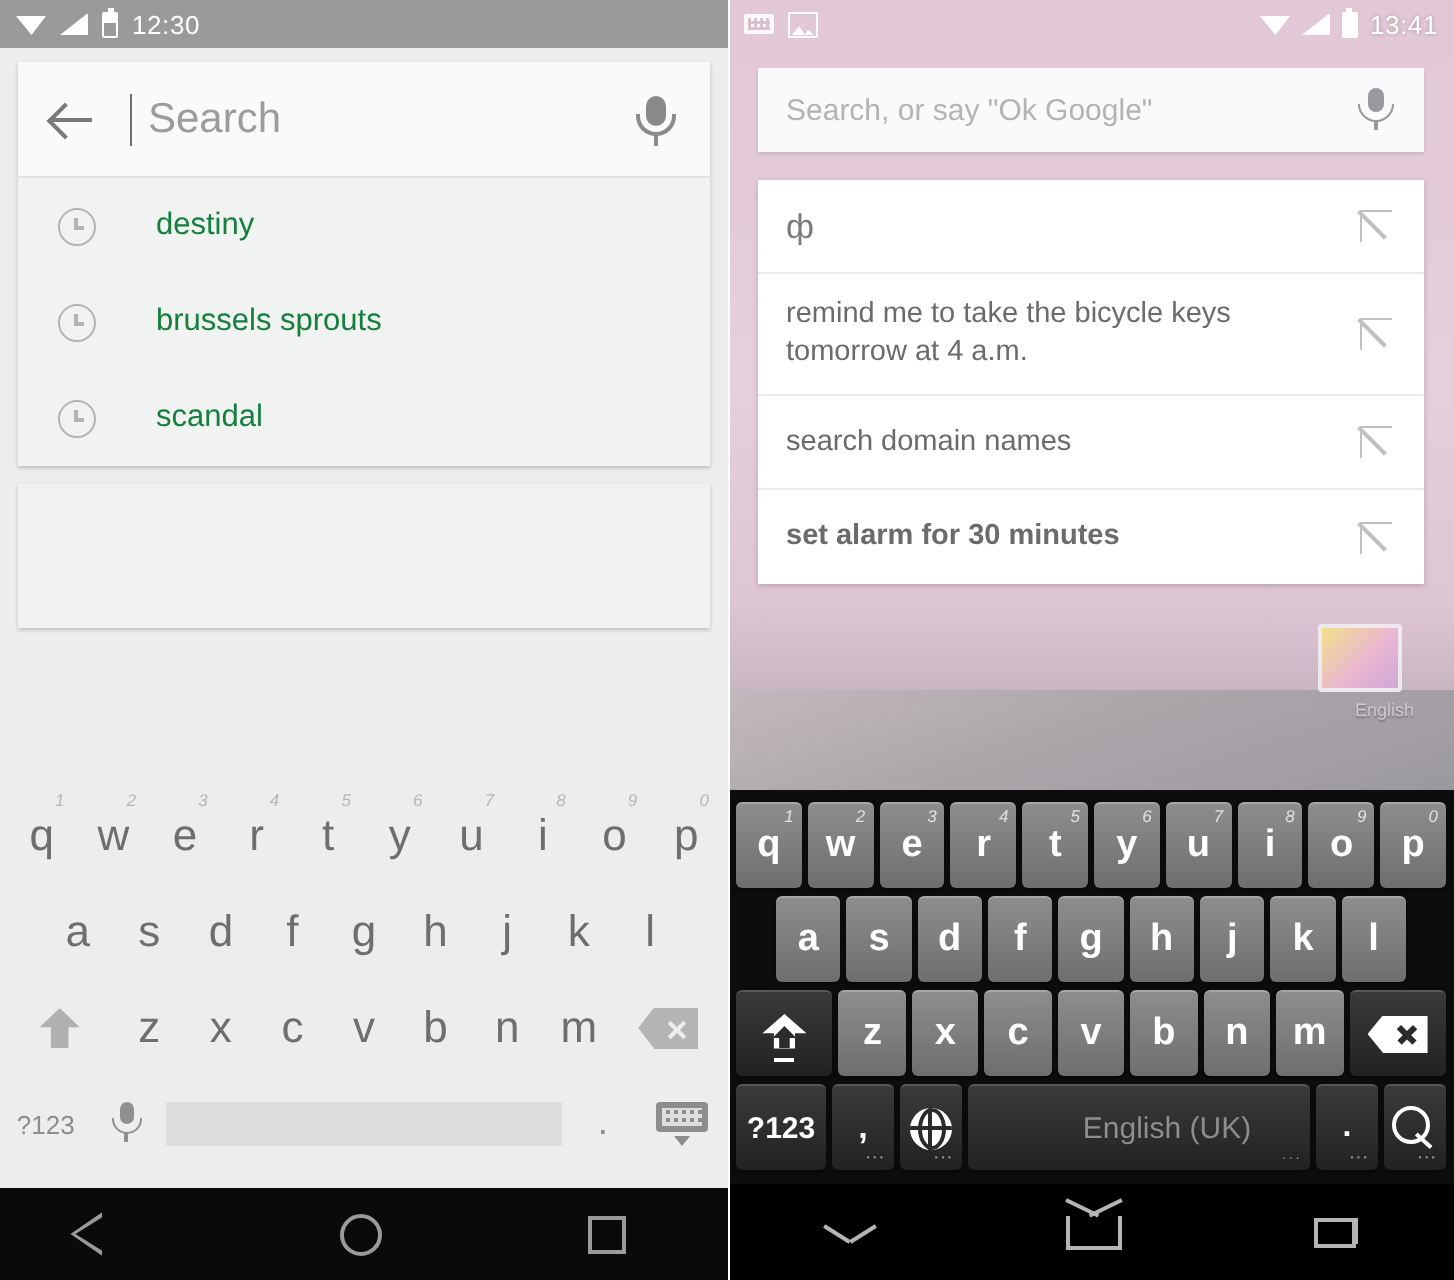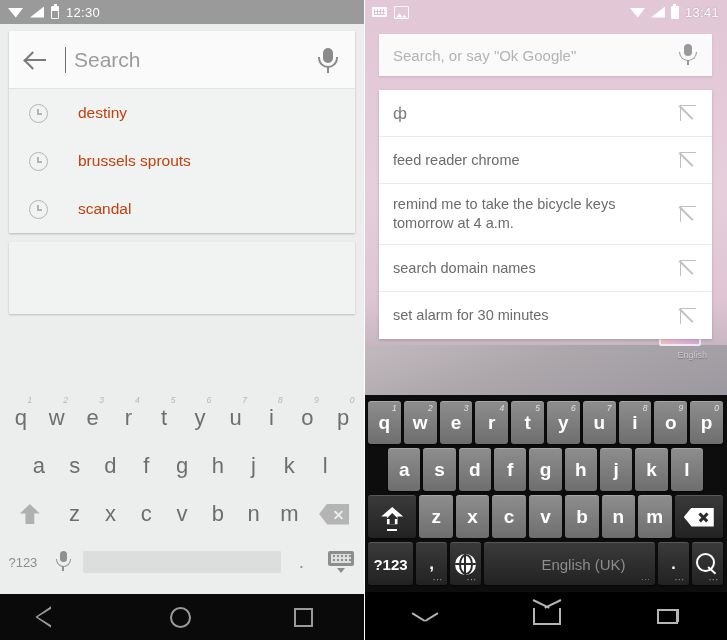--- a/index.html
+++ b/index.html
@@ -72,21 +72,21 @@
   .lsugg { background:#f1f2f2; }
   .lsugg-row {
     height:48px; display:flex; align-items:center; padding:0 0 0 20px;
   }
   .clock-ic { width:19px; height:19px; border:1.6px solid #b4b4b4; border-radius:50%;
     position:relative; flex:none; margin-right:30px; }
   .clock-ic::before{ content:""; position:absolute; left:7px; top:4px;
     width:1.6px; height:6px; background:#b4b4b4; }
   .clock-ic::after{ content:""; position:absolute; left:7px; top:8.5px;
     width:5px; height:1.6px; background:#b4b4b4; }
-  .lsugg-text { font-size:15.5px; color:#c2410c; }
+  .lsugg-text { font-size:15.5px; color:#15803d; }
 
   .lcard2 {
     margin:9px 9px 0 9px; height:72px; background:#f1f2f2;
     box-shadow:0 1px 2px rgba(0,0,0,.2);
   }
 
   
   .lkbd {
     position:absolute; left:0; right:0; bottom:46px;
     background:#eceeed; padding:6px 3px 8px 3px;
@@ -211,21 +211,21 @@
 
   
   .rcard {
     position:relative; margin:14px 15px 0 15px; background:#fff;
     box-shadow:0 1px 3px rgba(0,0,0,.18);
   }
   .rsugg-row {
     display:flex; align-items:center; padding:0 14px; min-height:47px;
     border-bottom:1px solid #ebebeb;
   }
-  .rsugg-row:last-child { border-bottom:none; }
+  .rsugg-row:last-child { border-bottom:none;font-weight:bold; }
   .rsugg-text { flex:1; font-size:14.5px; color:#6b6b6b; line-height:19px; padding:11px 0; }
   .rsugg-text.glyph { font-size:17px; color:#7b7b7b; }
   .arrow-nw { width:20px; height:20px; position:relative; flex:none; }
   .arrow-nw::before{
     content:""; position:absolute; left:2px; top:2px; width:15px; height:15px;
     border-left:1.8px solid #c0c0c0; border-top:1.8px solid #c0c0c0;
   }
   .arrow-nw::after{
     content:""; position:absolute; left:2px; top:2px; width:19px; height:1.8px;
     background:#c0c0c0; transform-origin:0 0; transform:rotate(45deg);
@@ -474,24 +474,20 @@
           <span class="stem"></span>
       </span>
     </div>
 
     <div class="rcard">
       <div class="rsugg-row">
         <span class="rsugg-text glyph">ф</span>
         <span class="arrow-nw"></span>
       </div>
       <div class="rsugg-row">
-        <span class="rsugg-text">feed reader chrome</span>
-        <span class="arrow-nw"></span>
-      </div>
-      <div class="rsugg-row">
         <span class="rsugg-text">remind me to take the bicycle keys tomorrow at 4 a.m.</span>
         <span class="arrow-nw"></span>
       </div>
       <div class="rsugg-row">
         <span class="rsugg-text">search domain names</span>
         <span class="arrow-nw"></span>
       </div>
       <div class="rsugg-row">
         <span class="rsugg-text">set alarm for 30 minutes</span>
         <span class="arrow-nw"></span>

